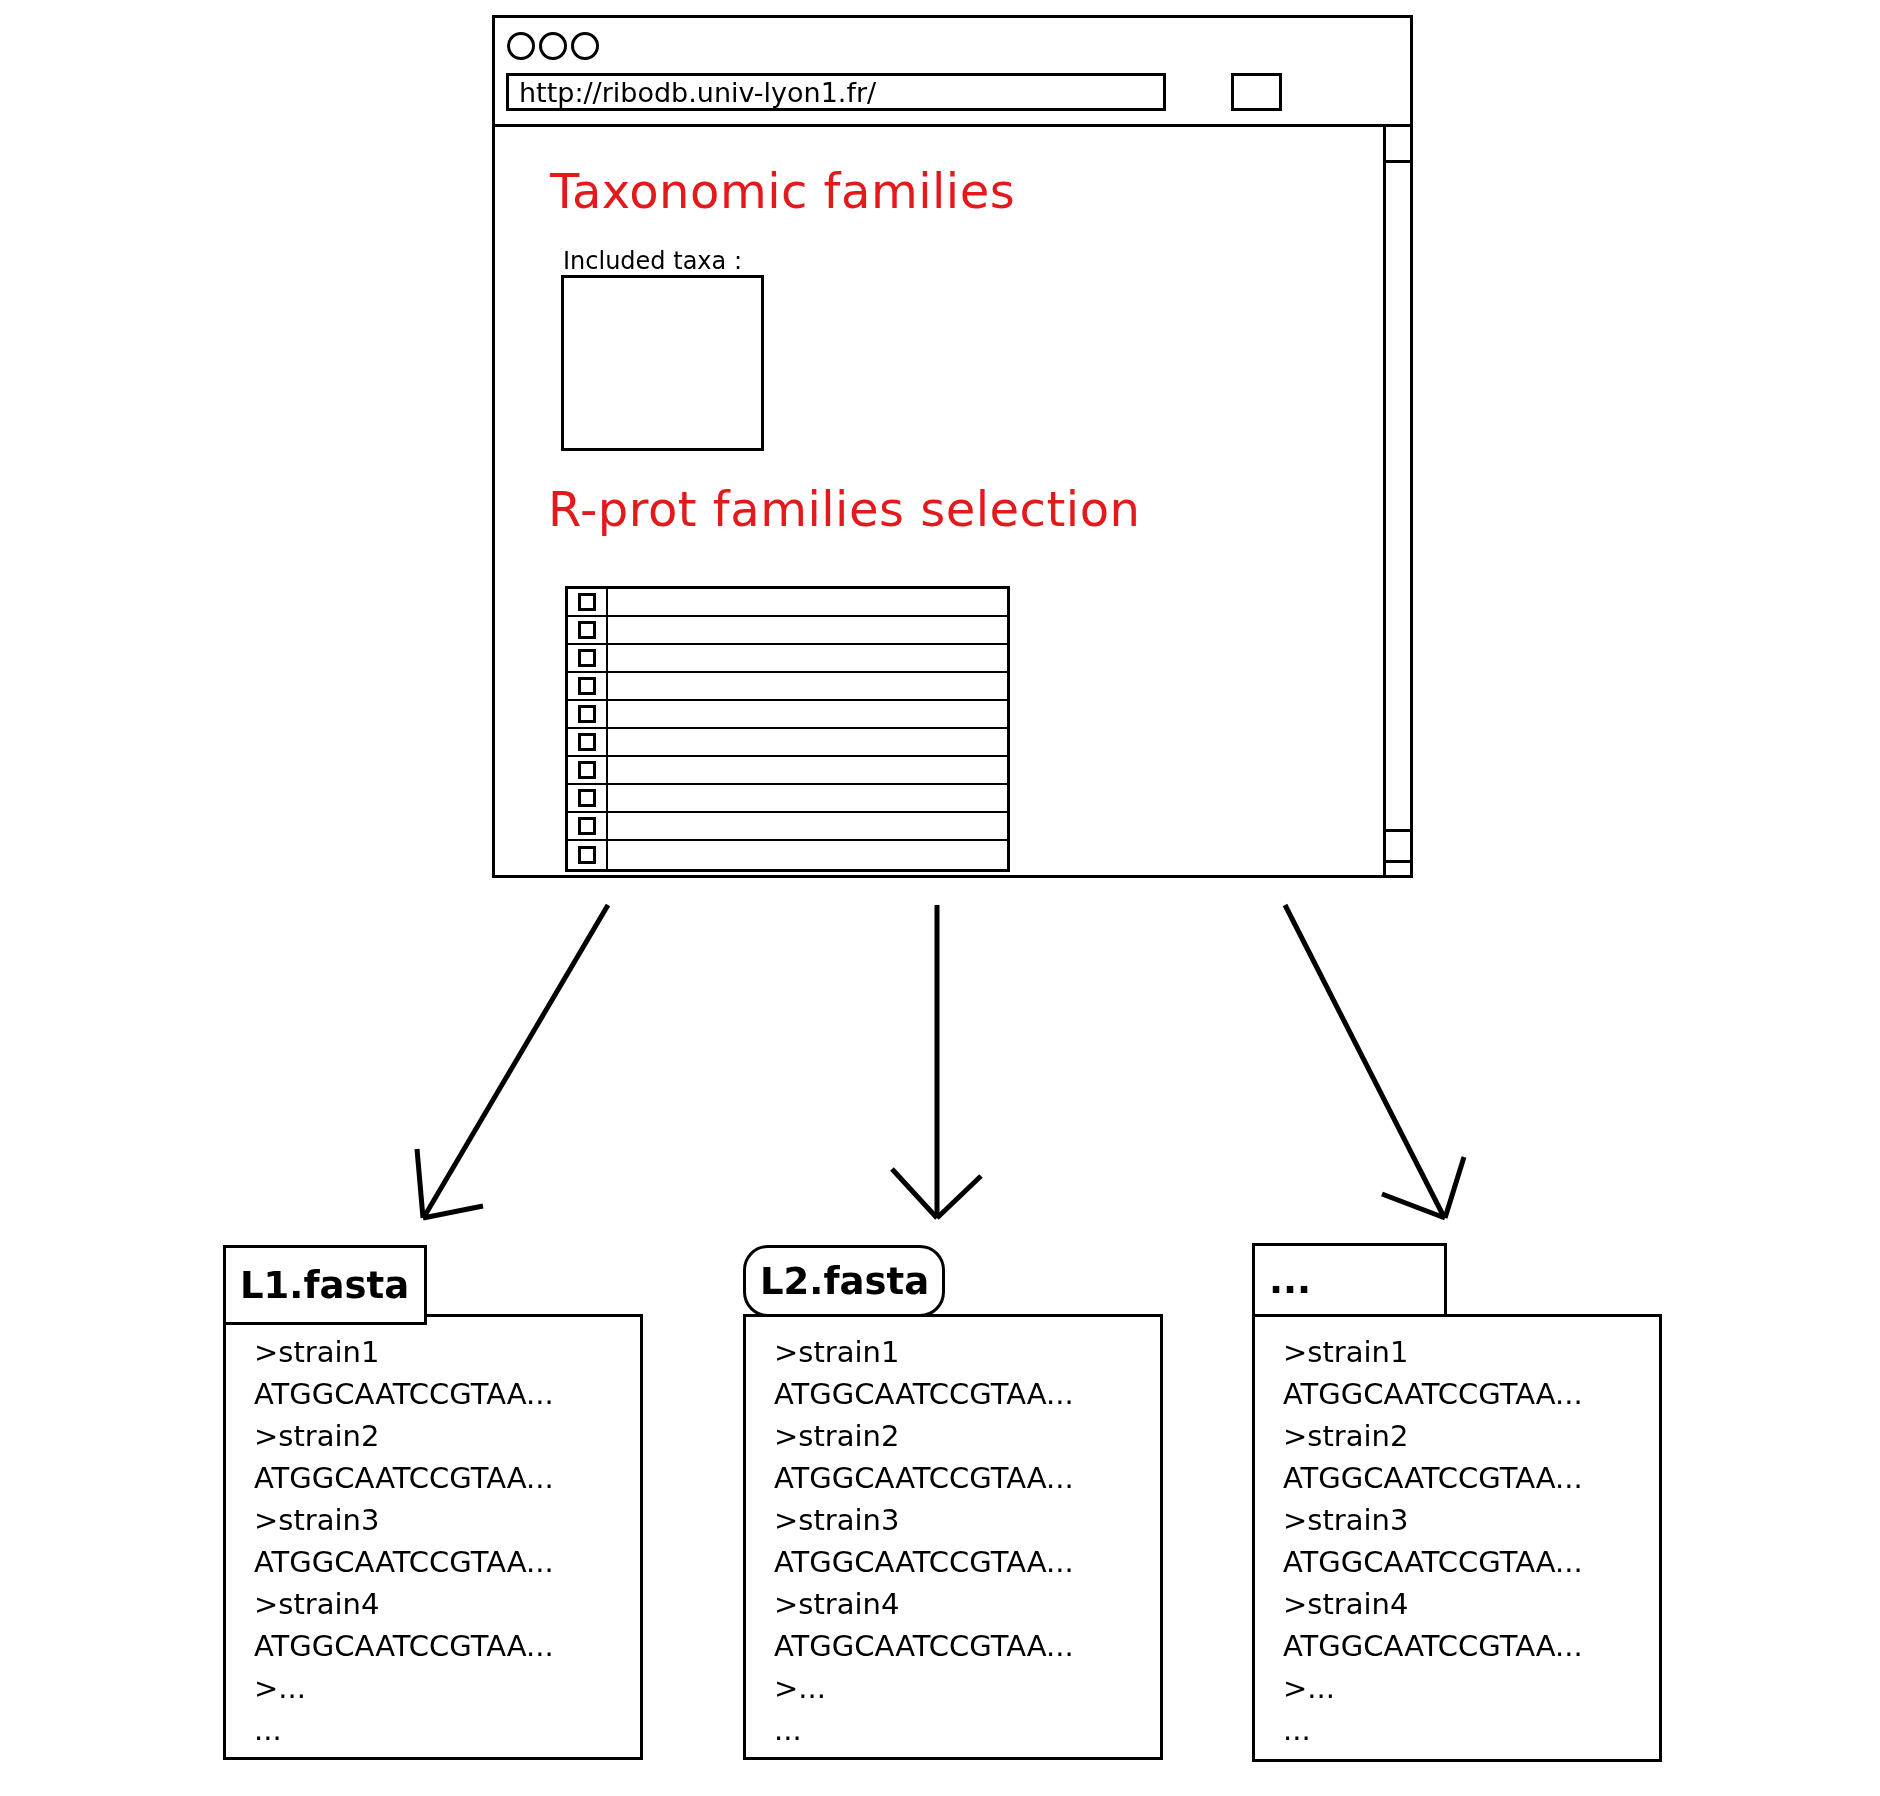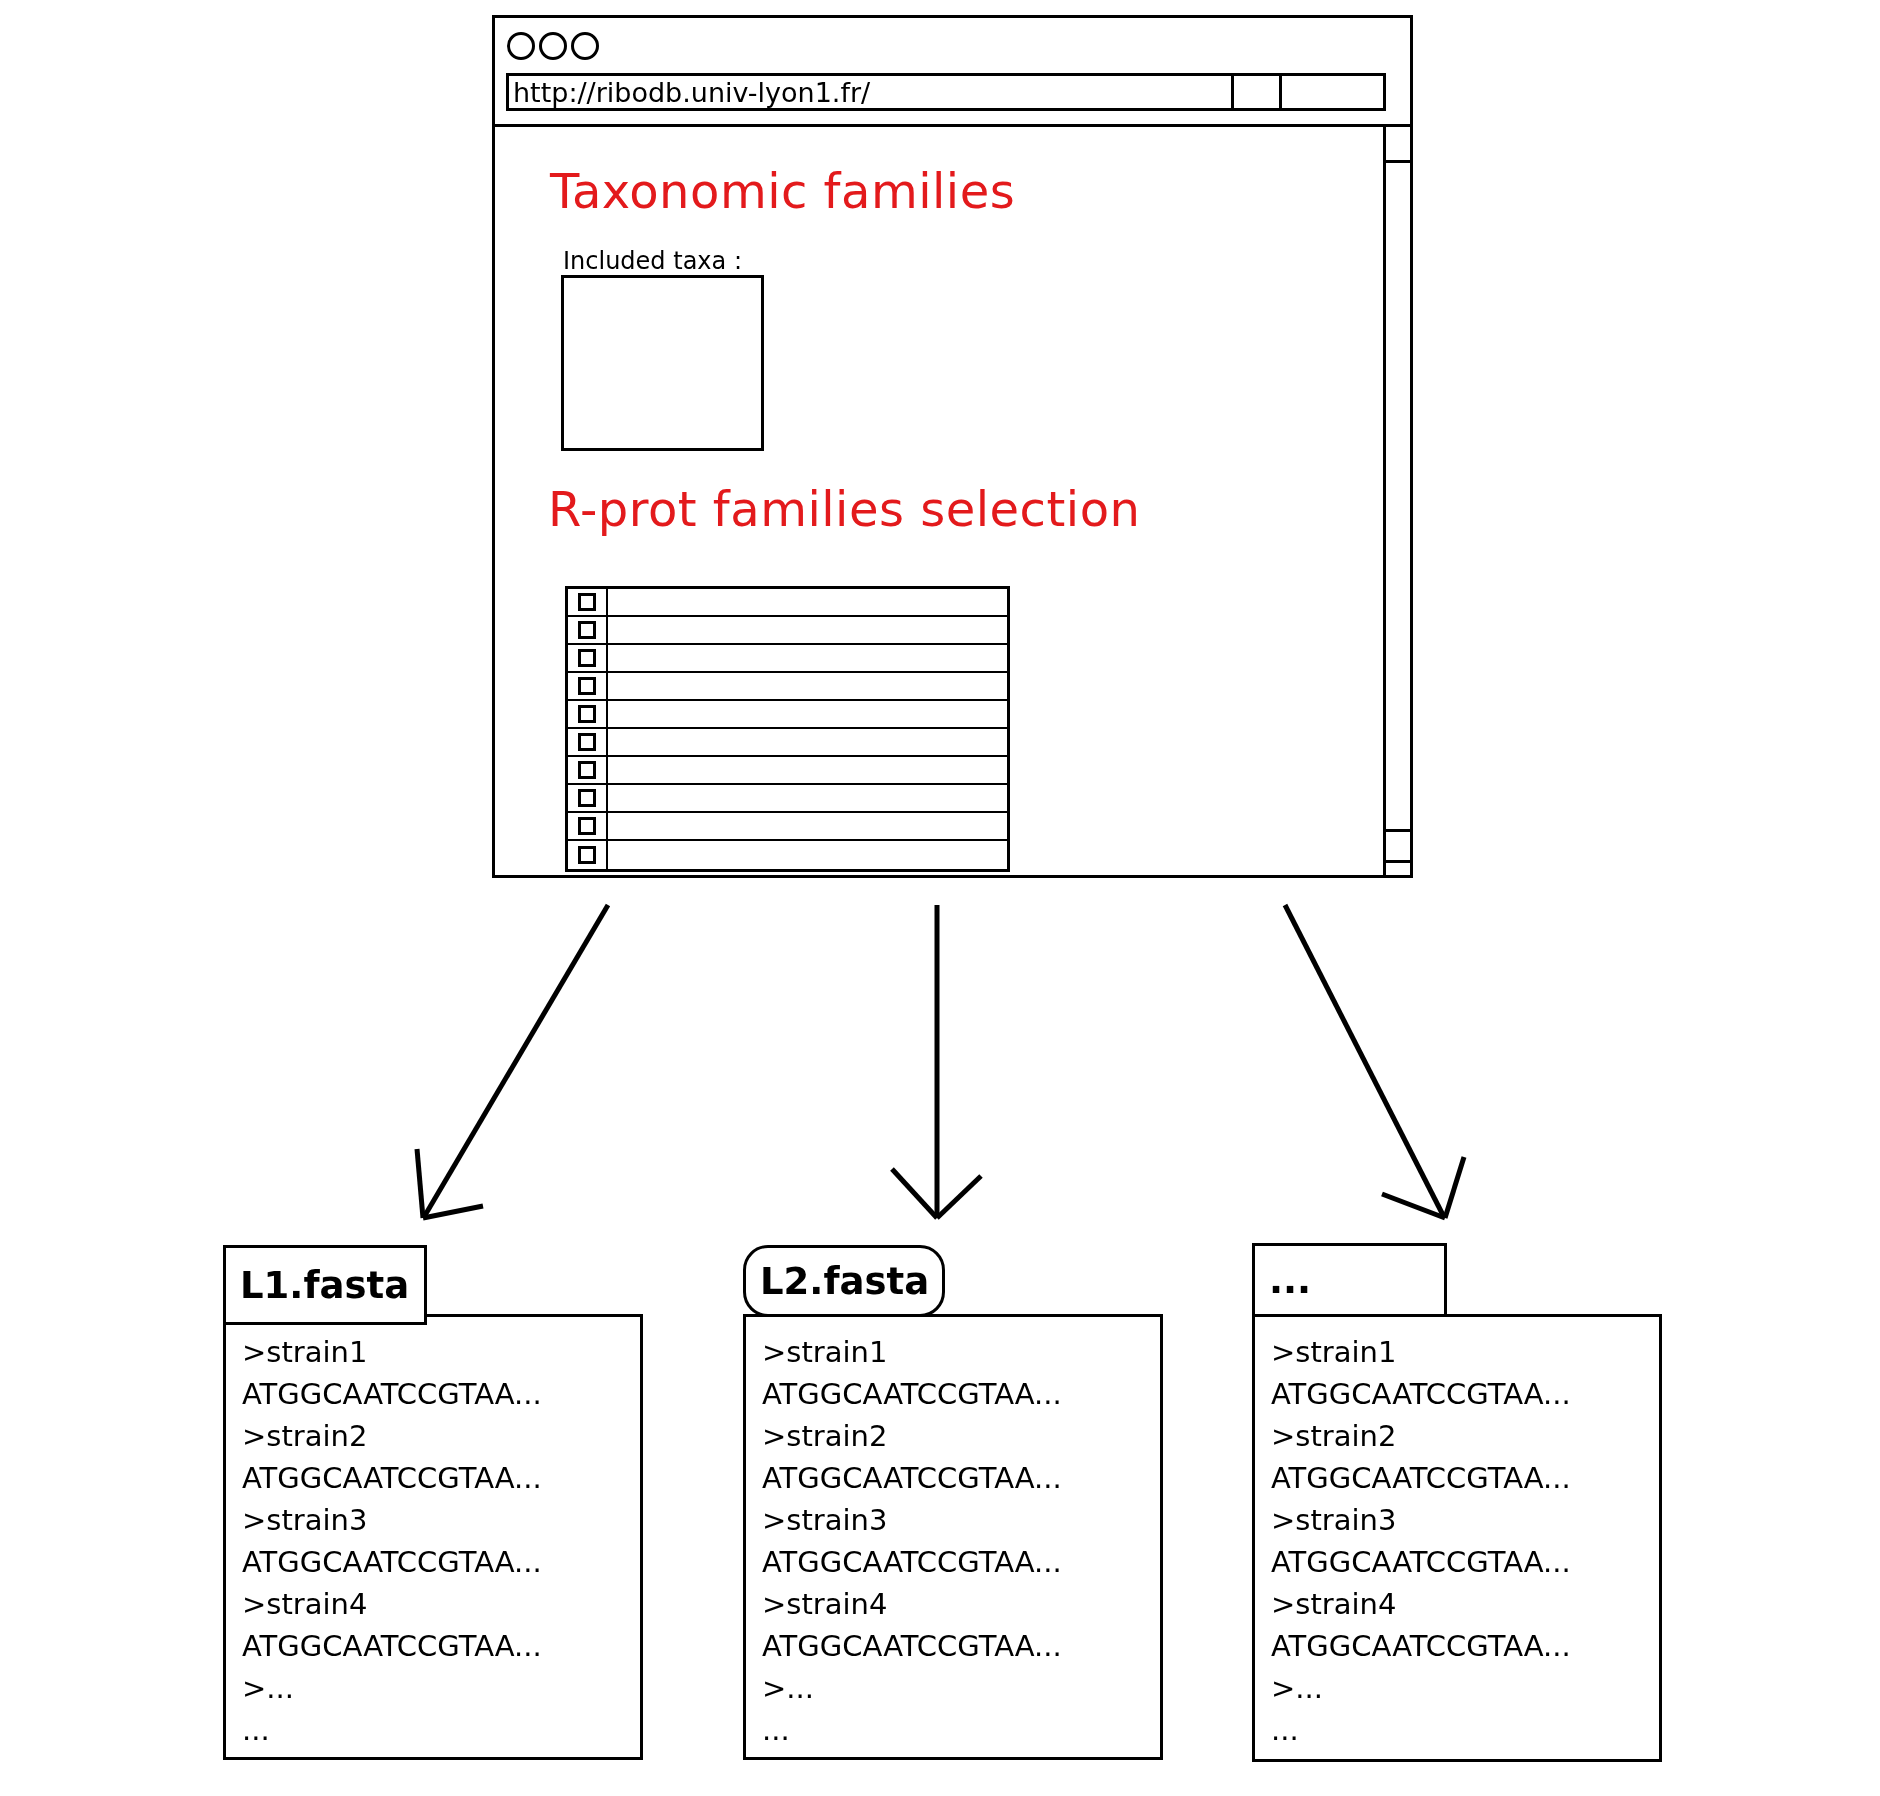--- a/index.html
+++ b/index.html
@@ -17,23 +17,23 @@
   .titlebar {
     position:absolute; left:0; top:0; width:100%; height:109px;
     border-bottom:3px solid var(--ink); box-sizing:border-box; background:#fff;
   }
   .dot {
     position:absolute; top:14px; width:22px; height:22px;
     border:3px solid var(--ink); border-radius:50%; background:#fff; box-sizing:content-box;
   }
   .dot.d1{ left:12px; } .dot.d2{ left:44px; } .dot.d3{ left:76px; }
   .urlbar {
-    position:absolute; left:11px; top:55px; width:880px; height:38px;
+    position:absolute; left:11px; top:55px; width:660px; height:38px;
     border:3px solid var(--ink); box-sizing:border-box; background:#fff;
-    display:flex; align-items:center; padding-left:4px;
+    display:flex; align-items:center; padding-left:10px;
     font-size:27px; white-space:nowrap; overflow:hidden;
   }
   .urlbox {
     position:absolute; left:736px; top:55px; width:51px; height:38px;
     border:3px solid var(--ink); box-sizing:border-box; background:#fff;
   }
   .scrollbar {
     position:absolute; right:0; top:109px; width:27px; height:748px;
     border-left:3px solid var(--ink); box-sizing:border-box; background:#fff;
   }
@@ -80,21 +80,21 @@
   .file-tab {
     position:absolute; border:3px solid var(--ink); background:#fff; box-sizing:border-box;
     display:flex; align-items:center; padding-left:14px;
     font-weight:bold; font-size:37px; z-index:2; white-space:nowrap;
   }
   .file-body {
     position:absolute; border:3px solid var(--ink); background:#fff; box-sizing:border-box;
     padding:14px 6px 0 16px; font-size:29px; line-height:42px; z-index:1;
     overflow:hidden;
   }
-  .fasta-line { white-space:nowrap; }
+  .fasta-line { white-space:nowrap;margin-left:12px; }
   .tab1 { left:223px; top:1245px; width:204px; height:80px; }
   .body1 { left:223px; top:1314px; width:420px; height:446px; }
   .tab2 { left:743px; top:1245px; width:202px; height:72px;border-radius:25px; }
   .body2 { left:743px; top:1314px; width:420px; height:446px; }
   .tab3 { left:1252px; top:1243px; width:195px; height:74px; }
   .body3 { left:1252px; top:1314px; width:410px; height:448px; }
 </style>
 </head>
 <body>
 

